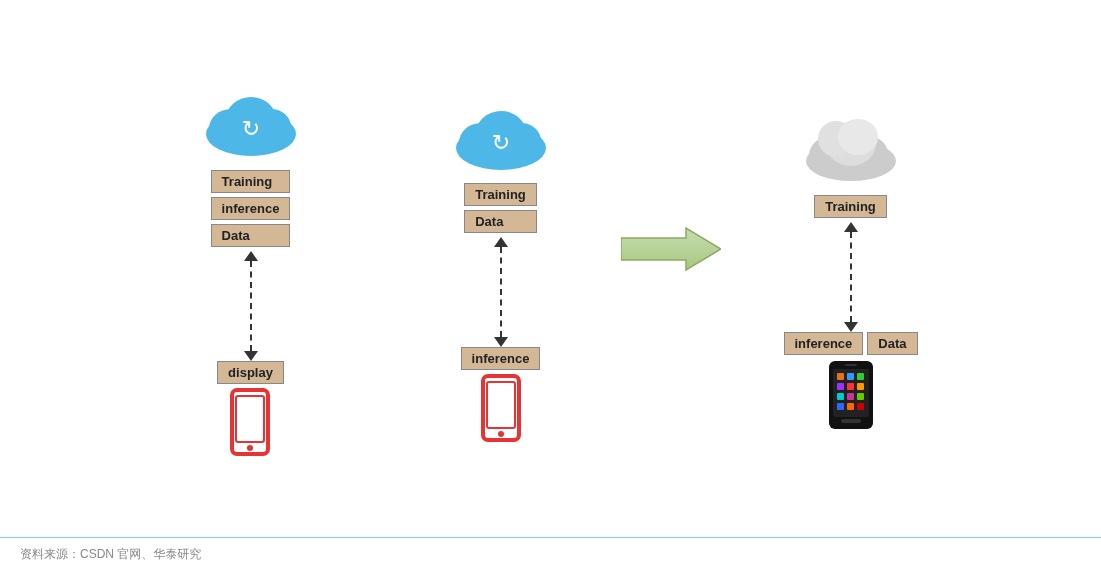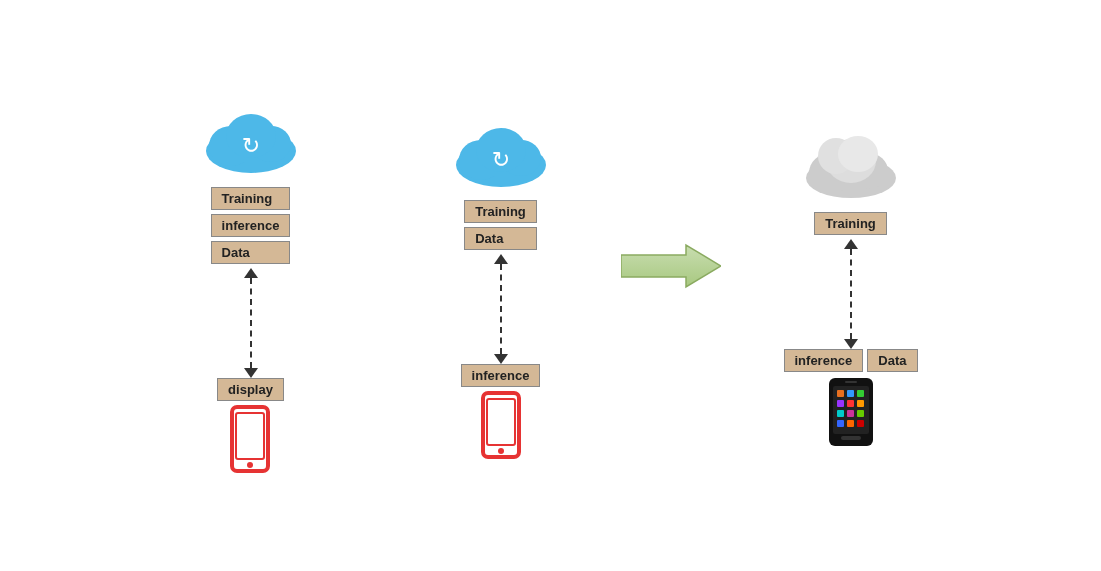--- a/index.html
+++ b/index.html
@@ -282,13 +282,16 @@
 
           <rect x="14" y="60" width="20" height="4" rx="2" fill="#333333"></rect>
 
           <rect x="18" y="5" width="12" height="2" rx="1" fill="#333333"></rect>
         </svg>
       </div>
     </div>
 
   </div>
 
+  <div class="footer">
+    <span>资料来源：CSDN 官网、华泰研究</span>
+  </div>
 </div>
 
 </body></html>

